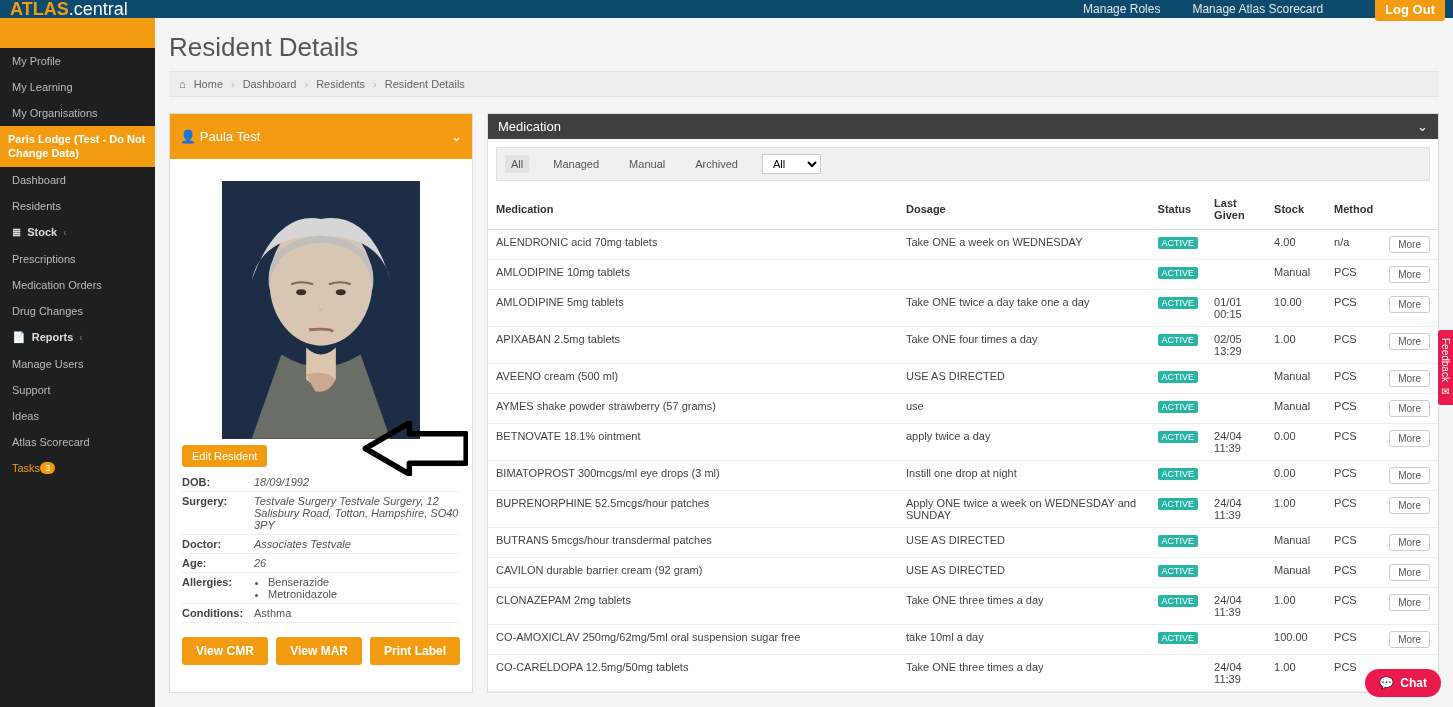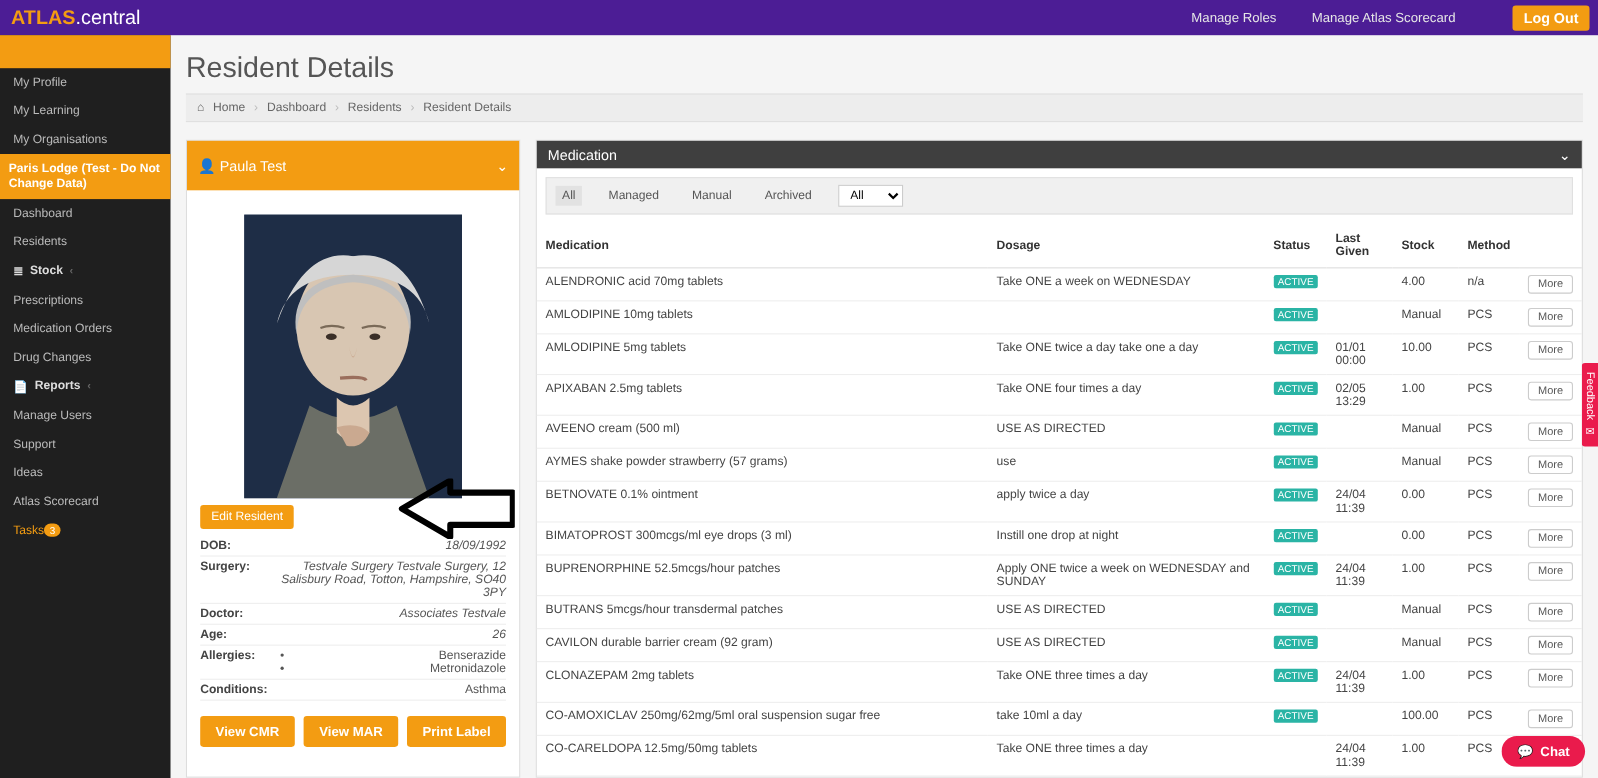--- a/index.html
+++ b/index.html
@@ -1,18 +1,18 @@
 <!DOCTYPE html>
 <html><head>
 <meta charset="utf-8">
 <style>
   * { box-sizing: border-box; margin: 0; padding: 0; }
   body { font-family: Arial, Helvetica, sans-serif; font-size: 12px; color: #333; background: #f5f5f5; width: 1453px; }
   
-  .topbar { background: #4c1d95; height: 32px; display: flex; align-items: center; justify-content: space-between; padding: 0 8px 0 4px; }
+  .topbar { background: #0c4a6e; height: 18px; display: flex; align-items: center; justify-content: space-between; padding: 0 8px 0 4px; }
   .brand { font-size: 18px; font-weight: bold; color: #fff; padding-left: 6px;}
   .brand .accent { color: #f39c12; }
   .brand .rest { color: #fff; font-weight: normal;}
   .topmenu { display: flex; align-items: center; gap: 32px; color: #e6e6e6; font-size: 12px; }
   .topmenu a { color: #e6e6e6; cursor: pointer; }
   .logout { background: #f39c12; color: #fff; border: none; border-radius: 3px; padding: 4px 10px; font-size: 13px; font-weight: bold; cursor: pointer; margin-left: 20px;}
   
   .shell { display: flex; }
   .sidebar { width: 155px; background: #1f1f1f; color: #bbb; min-height: 700px; flex-shrink: 0; }
   .orange-block { background: #f39c12; height: 30px; width: 100%; }
@@ -29,21 +29,21 @@
   
   .card-left { width: 304px; flex-shrink:0; border:1px solid #ddd; background:#fff;}
   .card-left .hdr { background:#f39c12; color:#fff; font-size:13px; padding:15px 10px; display:flex; align-items:center; justify-content:space-between;}
   .card-body-l { padding: 22px 12px; position:relative;}
   .photo { width: 198px; height: 258px; background: linear-gradient(#2a3a55,#1d2b42); display:block; margin: 0 auto; position:relative; overflow:hidden;}
   .edit-resident { background:#f39c12; color:#fff; border:none; border-radius:3px; padding:5px 10px; font-size:11px; margin-top:6px; cursor:pointer;}
   .arrow { position:absolute; right:4px; top:262px; width:110px; }
   .det-table { width:100%; font-size:11px; margin-top:6px;}
   .det-row { display:flex; border-bottom:1px solid #eee; padding:3px 0;}
   .det-row .lab { width:72px; font-weight:bold; color:#444;}
-  .det-row .val { flex:1; color:#555; font-style: italic; text-align: right;}
+  .det-row .val { flex:1; color:#555; font-style: italic;}
   .det-row .val.normal { font-style: normal;}
   .bullets { padding-left:14px; font-style:normal;}
   .btns-row { display:flex; flex-wrap:wrap; gap:8px; margin-top:14px;}
   .orange-btn { background:#f39c12; color:#fff; border:none; border-radius:3px; padding:7px 14px; font-size:12px; font-weight:bold; cursor:pointer;}
   
   .card-right { flex:1; border:1px solid #ddd; background:#fff; display:flex; flex-direction:column;}
   .card-right .hdr { background:#3f3f3f; color:#fff; font-size:13px; padding:5px 10px; display:flex; align-items:center; justify-content:space-between;}
   .filters { background:#f0f0f0; border:1px solid #e0e0e0; margin:8px; padding:6px 8px; display:flex; align-items:center; gap:18px; font-size:11px; color:#555;}
   .filters .tab { cursor:pointer; padding:3px 6px;}
   .filters .tab.active { background:#e2e2e2; }
@@ -259,21 +259,21 @@
                 <td class="lg-cell"></td>
                 <td>Manual</td>
                 <td>PCS</td>
                 <td><button class="more-btn">More</button></td>
               </tr>
               <tr>
                 <td>AMLODIPINE 5mg tablets</td>
                 <td>Take ONE twice a day take one a day</td>
                 <td><span class="status-tag">ACTIVE</span></td>
                 <td class="lg-cell">01/01
-00:00</td>
+00:15</td>
                 <td>10.00</td>
                 <td>PCS</td>
                 <td><button class="more-btn">More</button></td>
               </tr>
               <tr>
                 <td>APIXABAN 2.5mg tablets</td>
                 <td>Take ONE four times a day</td>
                 <td><span class="status-tag">ACTIVE</span></td>
                 <td class="lg-cell">02/05
 13:29</td>
@@ -293,21 +293,21 @@
               <tr>
                 <td>AYMES shake powder strawberry (57 grams)</td>
                 <td>use</td>
                 <td><span class="status-tag">ACTIVE</span></td>
                 <td class="lg-cell"></td>
                 <td>Manual</td>
                 <td>PCS</td>
                 <td><button class="more-btn">More</button></td>
               </tr>
               <tr>
-                <td>BETNOVATE 0.1% ointment</td>
+                <td>BETNOVATE 18.1% ointment</td>
                 <td>apply twice a day</td>
                 <td><span class="status-tag">ACTIVE</span></td>
                 <td class="lg-cell">24/04
 11:39</td>
                 <td>0.00</td>
                 <td>PCS</td>
                 <td><button class="more-btn">More</button></td>
               </tr>
               <tr>
                 <td>BIMATOPROST 300mcgs/ml eye drops (3 ml)</td>

